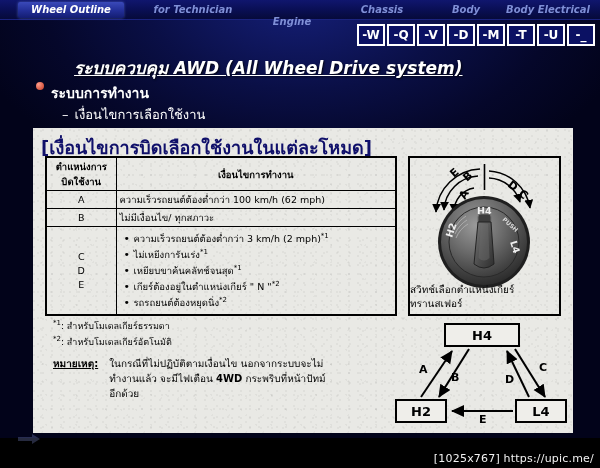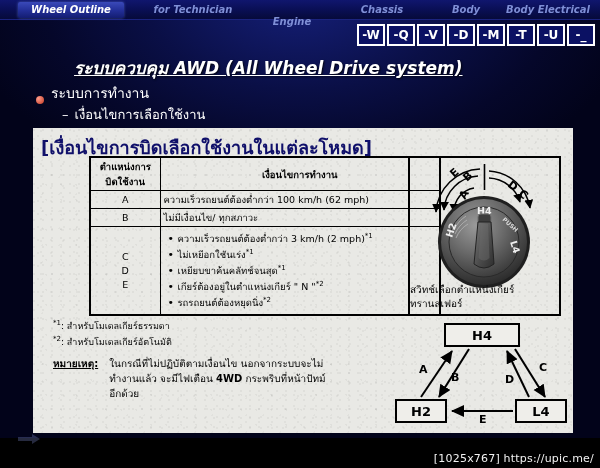--- a/index.html
+++ b/index.html
@@ -64,22 +64,22 @@
   .slide-title{
     position:absolute; left:36px; top:54px;
     font-size:17px; font-weight:bold; font-style:italic;
     color:#ffffff; text-decoration:underline;
     white-space:nowrap;
     text-shadow:1px 1px 2px rgba(0,0,0,.8);
     margin-left:38px;
   }
   .bullet1{
     position:absolute; left:36px; top:82px;
-    font-size:14px; color:#ffffff; font-weight:400;
-    display:flex; align-items:flex-end; gap:7px; white-space:nowrap;
+    font-size:14px; color:#ffffff; font-weight:700;
+    display:flex; align-items:flex-start; gap:7px; white-space:nowrap;
   }
   .bullet-dot{
     width:8px; height:8px; border-radius:50%;
     background:radial-gradient(circle at 30% 30%,#ff9b8a,#c33a22);
     flex:none;
   }
   .bullet2{
     position:absolute; left:62px; top:104px;
     font-size:13px; color:#ffffff; white-space:nowrap;
     display:flex; align-items:center; gap:6px;
@@ -104,21 +104,20 @@
     font-size:18px; font-weight:bold; color:#10106a;
     white-space:nowrap;
   }
 
   
   .tbl{
     position:absolute; left:12px; top:28px; width:352px;
     border-collapse:collapse;
     background:transparent;
     border:2px solid #000;
-    margin-left:44px;
   }
   .tbl td, .tbl th{
     border:1px solid #000;
     padding:1px 3px;
     font-size:9.5px;
     color:#000;
     vertical-align:middle;
   }
   .tbl th{
     font-weight:bold; text-align:center; font-size:9.5px;
@@ -256,21 +255,21 @@
         </tr>
         <tr>
           <td class="multi-letters">
             <div>C</div>
             <div>D</div>
             <div>E</div>
           </td>
           <td>
             <ul class="cond-list">
               <li><span>ความเร็วรถยนต์ต้องต่ำกว่า 3 km/h (2 mph)</span><span class="sup">*1</span></li>
-              <li><span>ไม่เหยีอกใชันเร่ง</span><span class="sup">*1</span></li>
+              <li><span>ไม่เหยีงการันเร่ง</span><span class="sup">*1</span></li>
               <li><span>เหยียบขาค้นคลัทช์จนสุด</span><span class="sup">*1</span></li>
               <li><span>เกียร์ต้องอยู่ในตำแหน่งเกียร์ " N "</span><span class="sup">*2</span></li>
               <li><span>รถรถยนต์ต้องหยุดนิ่ง</span><span class="sup">*2</span></li>
             </ul>
           </td>
         </tr>
       </tbody>
     </table>
 
     <div class="dialbox">

